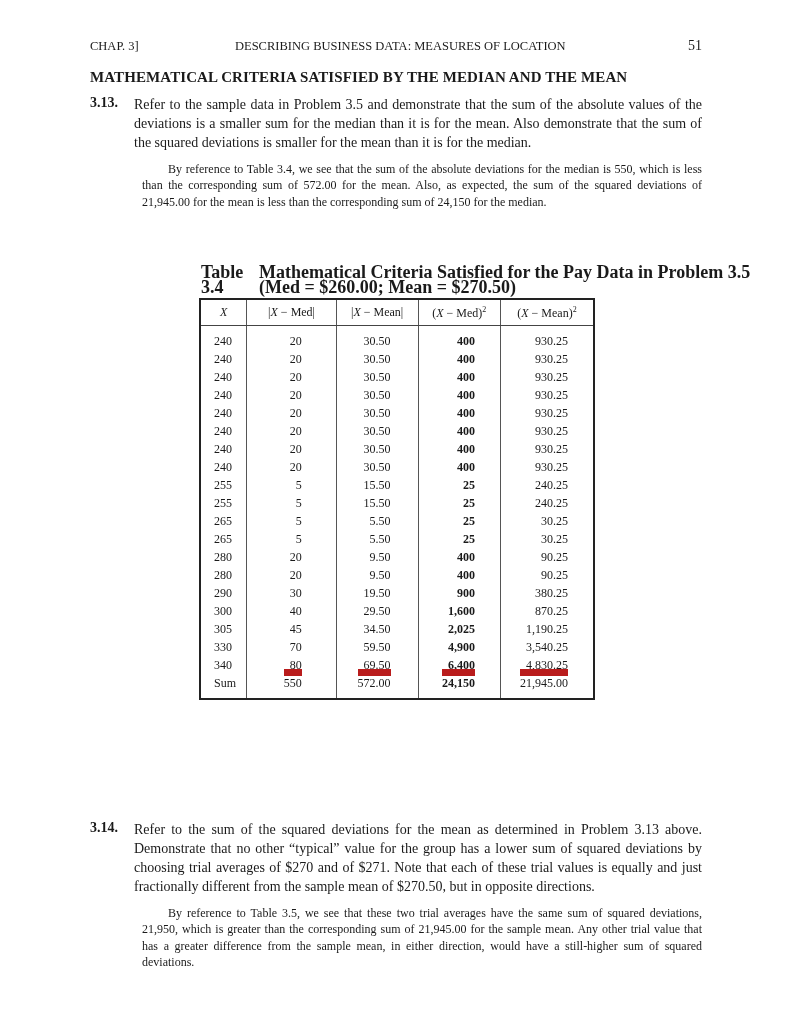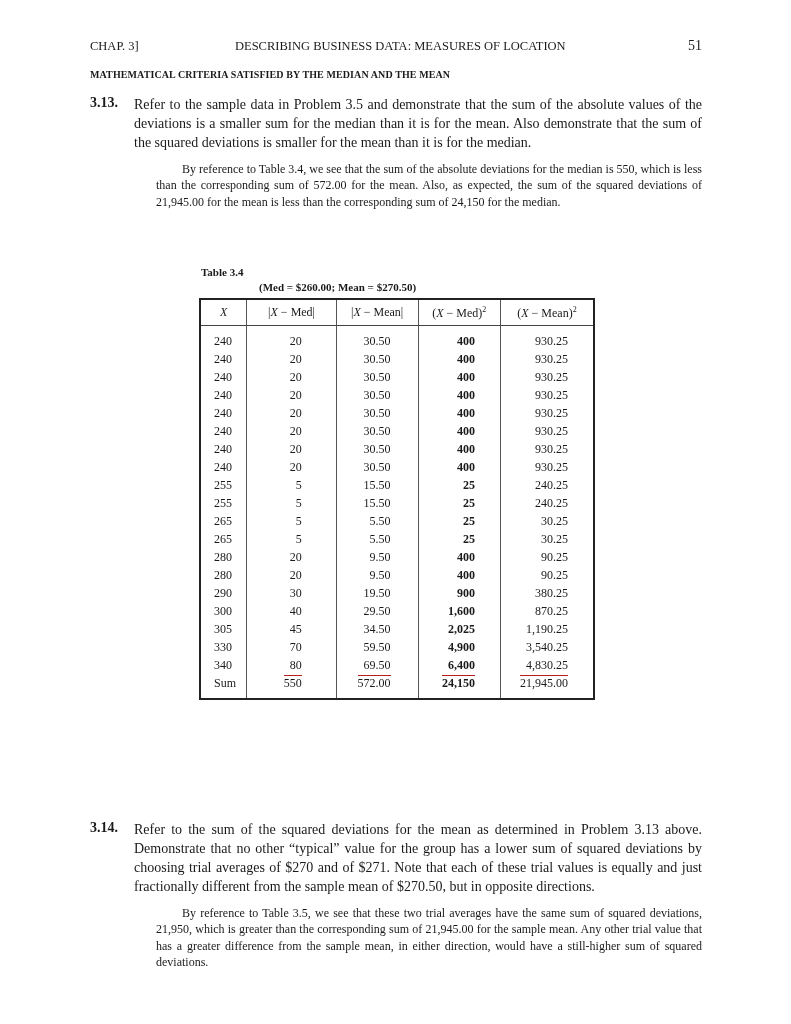--- a/index.html
+++ b/index.html
@@ -9,34 +9,34 @@
     }
     .running-head {
       position: absolute; top: 38px; left: 90px; width: 612px; height: 16px;
       font-size: 12.5px; display: flex; justify-content: space-between; align-items: baseline;
     }
     .running-head .chap { width: 100px; }
     .running-head .title { flex: 1; text-align: left; padding-left: 45px; }
     .running-head .pg { width: 40px; text-align: right; font-size: 14px; }
 
     .section-heading {
-      position: absolute; top: 69px; left: 90px; font-weight: bold; font-size: 10px; letter-spacing: 0.1px;
+      position: absolute; top: 69px; left: 90px; font-weight: bold; font-size: 15px; letter-spacing: 0.1px;
     }
 
     .problem { position: absolute; left: 90px; width: 612px; }
     .problem .num { position: absolute; left: 0; top: 0; font-weight: bold; font-size: 14px; }
     .problem .stmt { margin-left: 44px; font-size: 14px; line-height: 19px; text-align: justify; }
     .problem .sol {
-      margin-left: 66px; margin-top: 9px; font-size: 12px; line-height: 16.4px; text-align: justify; text-indent: 26px;
+      margin-left: 52px; margin-top: 9px; font-size: 12px; line-height: 16.4px; text-align: justify; text-indent: 26px;
     }
     #p313 { top: 95px; }
     #p314 { top: 820px; }
 
     .table-caption {
-      position: absolute; top: 265px; left: 201px; font-weight: bold; font-size: 11px; line-height: 15px;
+      position: absolute; top: 265px; left: 201px; font-weight: bold; font-size: 18px; line-height: 15px;
       display: flex;
     }
     .table-caption .label { width: 58px; }
     .table-caption .text { }
 
     .data-table {
       position: absolute; top: 298px; left: 199px; width: 396px;
       border: 2px solid #222; border-collapse: collapse; font-size: 12px;
     }
     .data-table th {
@@ -51,21 +51,21 @@
     .data-table tr.sum-row td { padding-bottom: 6px; }
     .c1 { width: 47px; }
     .c2 { width: 94px; }
     .c3 { width: 84px; }
     .c4 { width: 85px; border-radius: 7px; }
     .c5 { width: 95px; }
     td.r2 { padding-right: 34px; margin-left: 38px; }
     td.r3 { padding-right: 27px; }
     td.r4 { padding-right: 25px; font-weight: bold; }
     td.r5 { padding-right: 25px; }
-    .overline { border-top: 1px solid #b91c1c; padding-top: 0; }
+    .overline { border-top: 7px solid #b91c1c; padding-top: 0; }
     i.v { font-style: italic; }
     sup { font-size: 8px; vertical-align: 5px; }
   </style>
 </head>
 <body>
 
 <div class="running-head">
   <span class="chap">CHAP. 3]</span>
   <span class="title">DESCRIBING BUSINESS DATA: MEASURES OF LOCATION</span>
   <span class="pg">51</span>
@@ -75,21 +75,21 @@
 
 <div class="problem" id="p313">
   <span class="num">3.13.</span>
   <div class="stmt">Refer to the sample data in Problem 3.5 and demonstrate that the sum of the absolute values of the deviations is a smaller sum for the median than it is for the mean. Also demonstrate that the sum of the squared deviations is smaller for the mean than it is for the median.</div>
   <div class="sol">By reference to Table 3.4, we see that the sum of the absolute deviations for the median is 550, which is less than the corresponding sum of 572.00 for the mean. Also, as expected, the sum of the squared deviations of 21,945.00 for the mean is less than the corresponding sum of 24,150 for the median.</div>
 </div>
 
 <div class="table-caption">
   <span class="label">Table 3.4</span>
   <span class="text">
-    <br>
+    <span>Mathematical Criteria Satisfied for the Pay Data in Problem 3.5</span><br>
     <span>(Med = $260.00; Mean = $270.50)</span>
   </span>
 </div>
 
 <table class="data-table" id="tbl">
   <thead>
     <tr>
       <th class="c1"><i class="v">X</i></th>
       <th class="c2"><span>|</span><i class="v">X</i><span> − Med|</span></th>
       <th class="c3"><span>|</span><i class="v">X</i><span> − Mean|</span></th>

